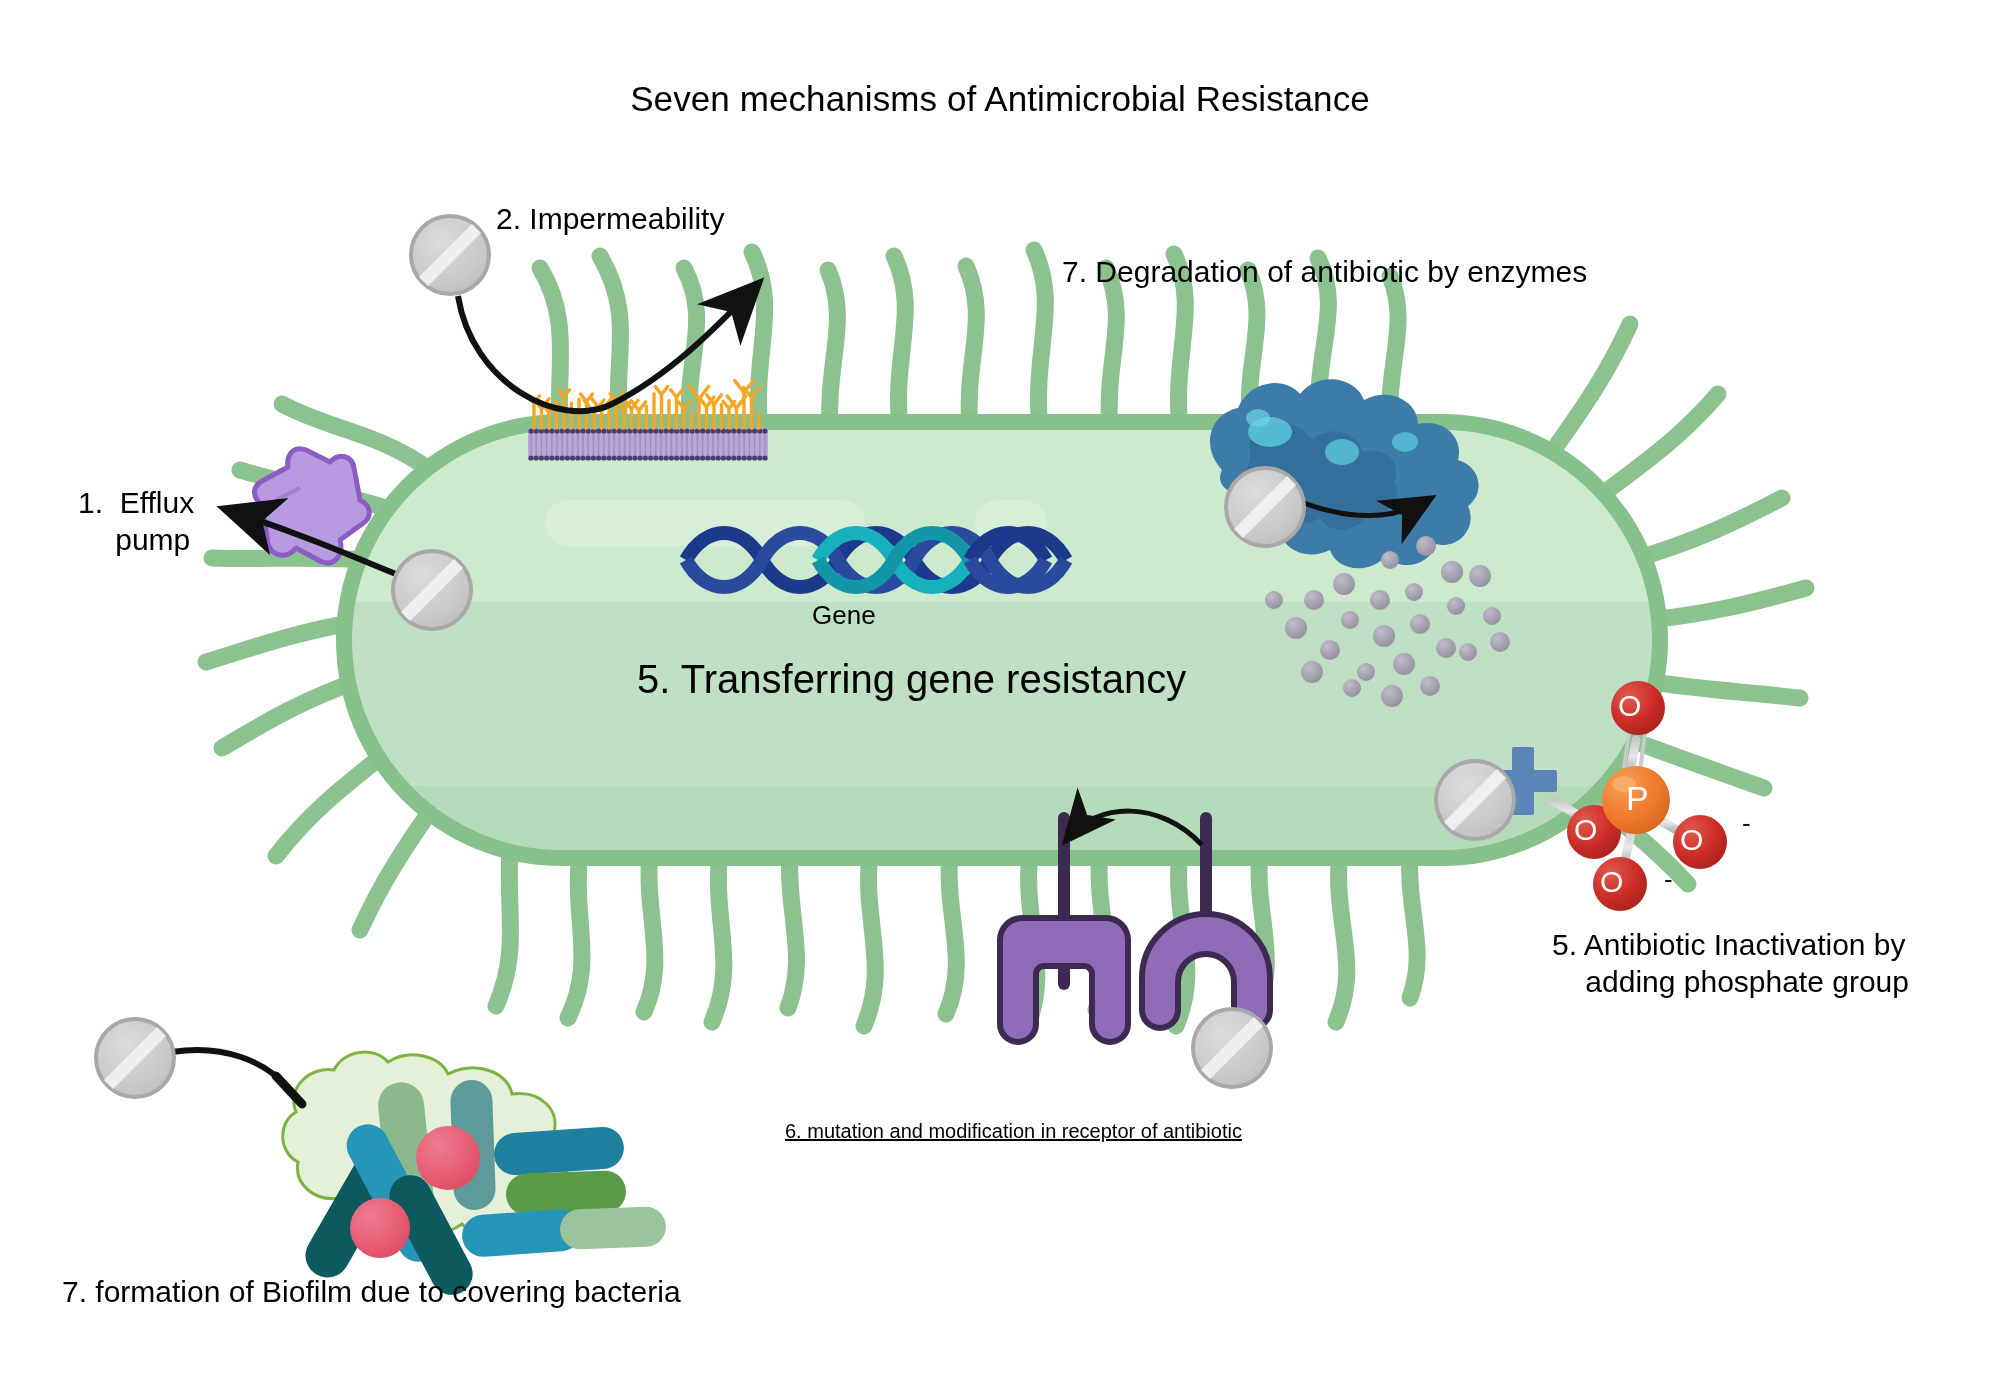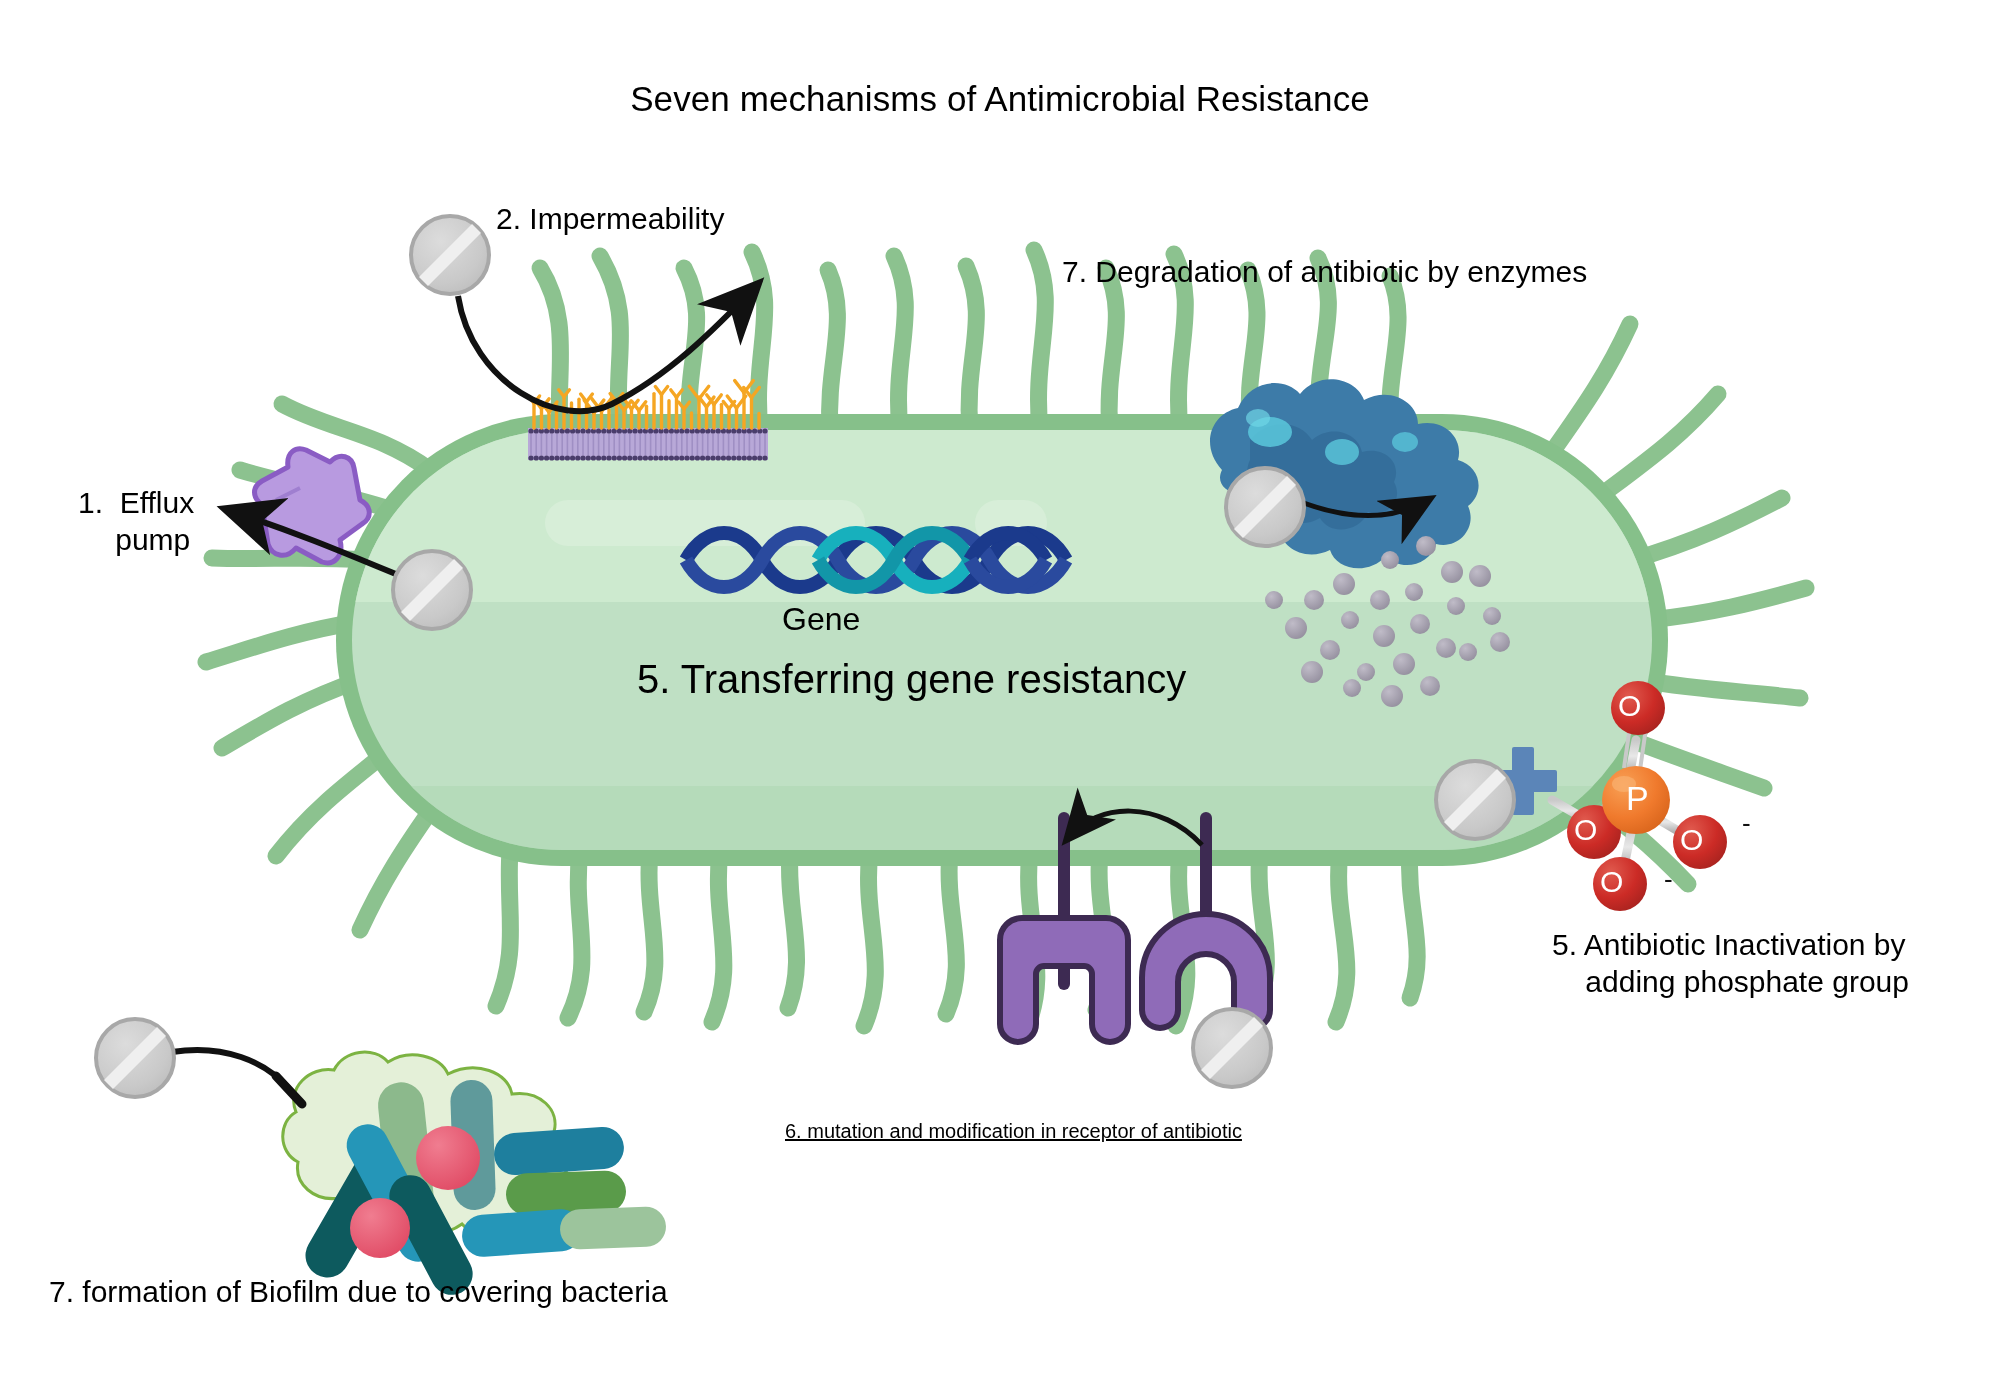--- a/index.html
+++ b/index.html
@@ -9,22 +9,22 @@
   svg.layer{position:absolute;left:0;top:0;width:2000px;height:1400px;}
   .lbl{position:absolute;color:#000;line-height:1.22;white-space:pre;}
   #title{left:0;top:78px;width:2000px;text-align:center;font-size:35px;
          letter-spacing:.1px;}
   #lbl1{left:78px;top:485px;font-size:30px;text-align:center;}
   #lbl2{left:496px;top:189px;font-size:30px;margin-top:12px;}
   #lbl3{left:1062px;top:254px;font-size:30px;}
   #lbl4{left:1552px;top:927px;font-size:30px;}
   #lbl5{left:637px;top:655px;font-size:40px;}
   #lbl6{left:785px;top:1119px;font-size:20px;text-decoration:underline;}
-  #lbl7{left:49px;top:1274px;font-size:30px;}
-  #lblgene{left:782px;top:600px;font-size:32px;}
+  #lbl7{left:62px;top:1274px;font-size:30px;}
+  #lblgene{left:812px;top:600px;font-size:26px;}
 </style>
 </head>
 <body>
 
 <div class="stage">
 
   <svg class="layer" viewBox="0 0 2000 1400">
     <defs>
 
       <radialGradient id="pillg" cx="38%" cy="32%" r="78%">

